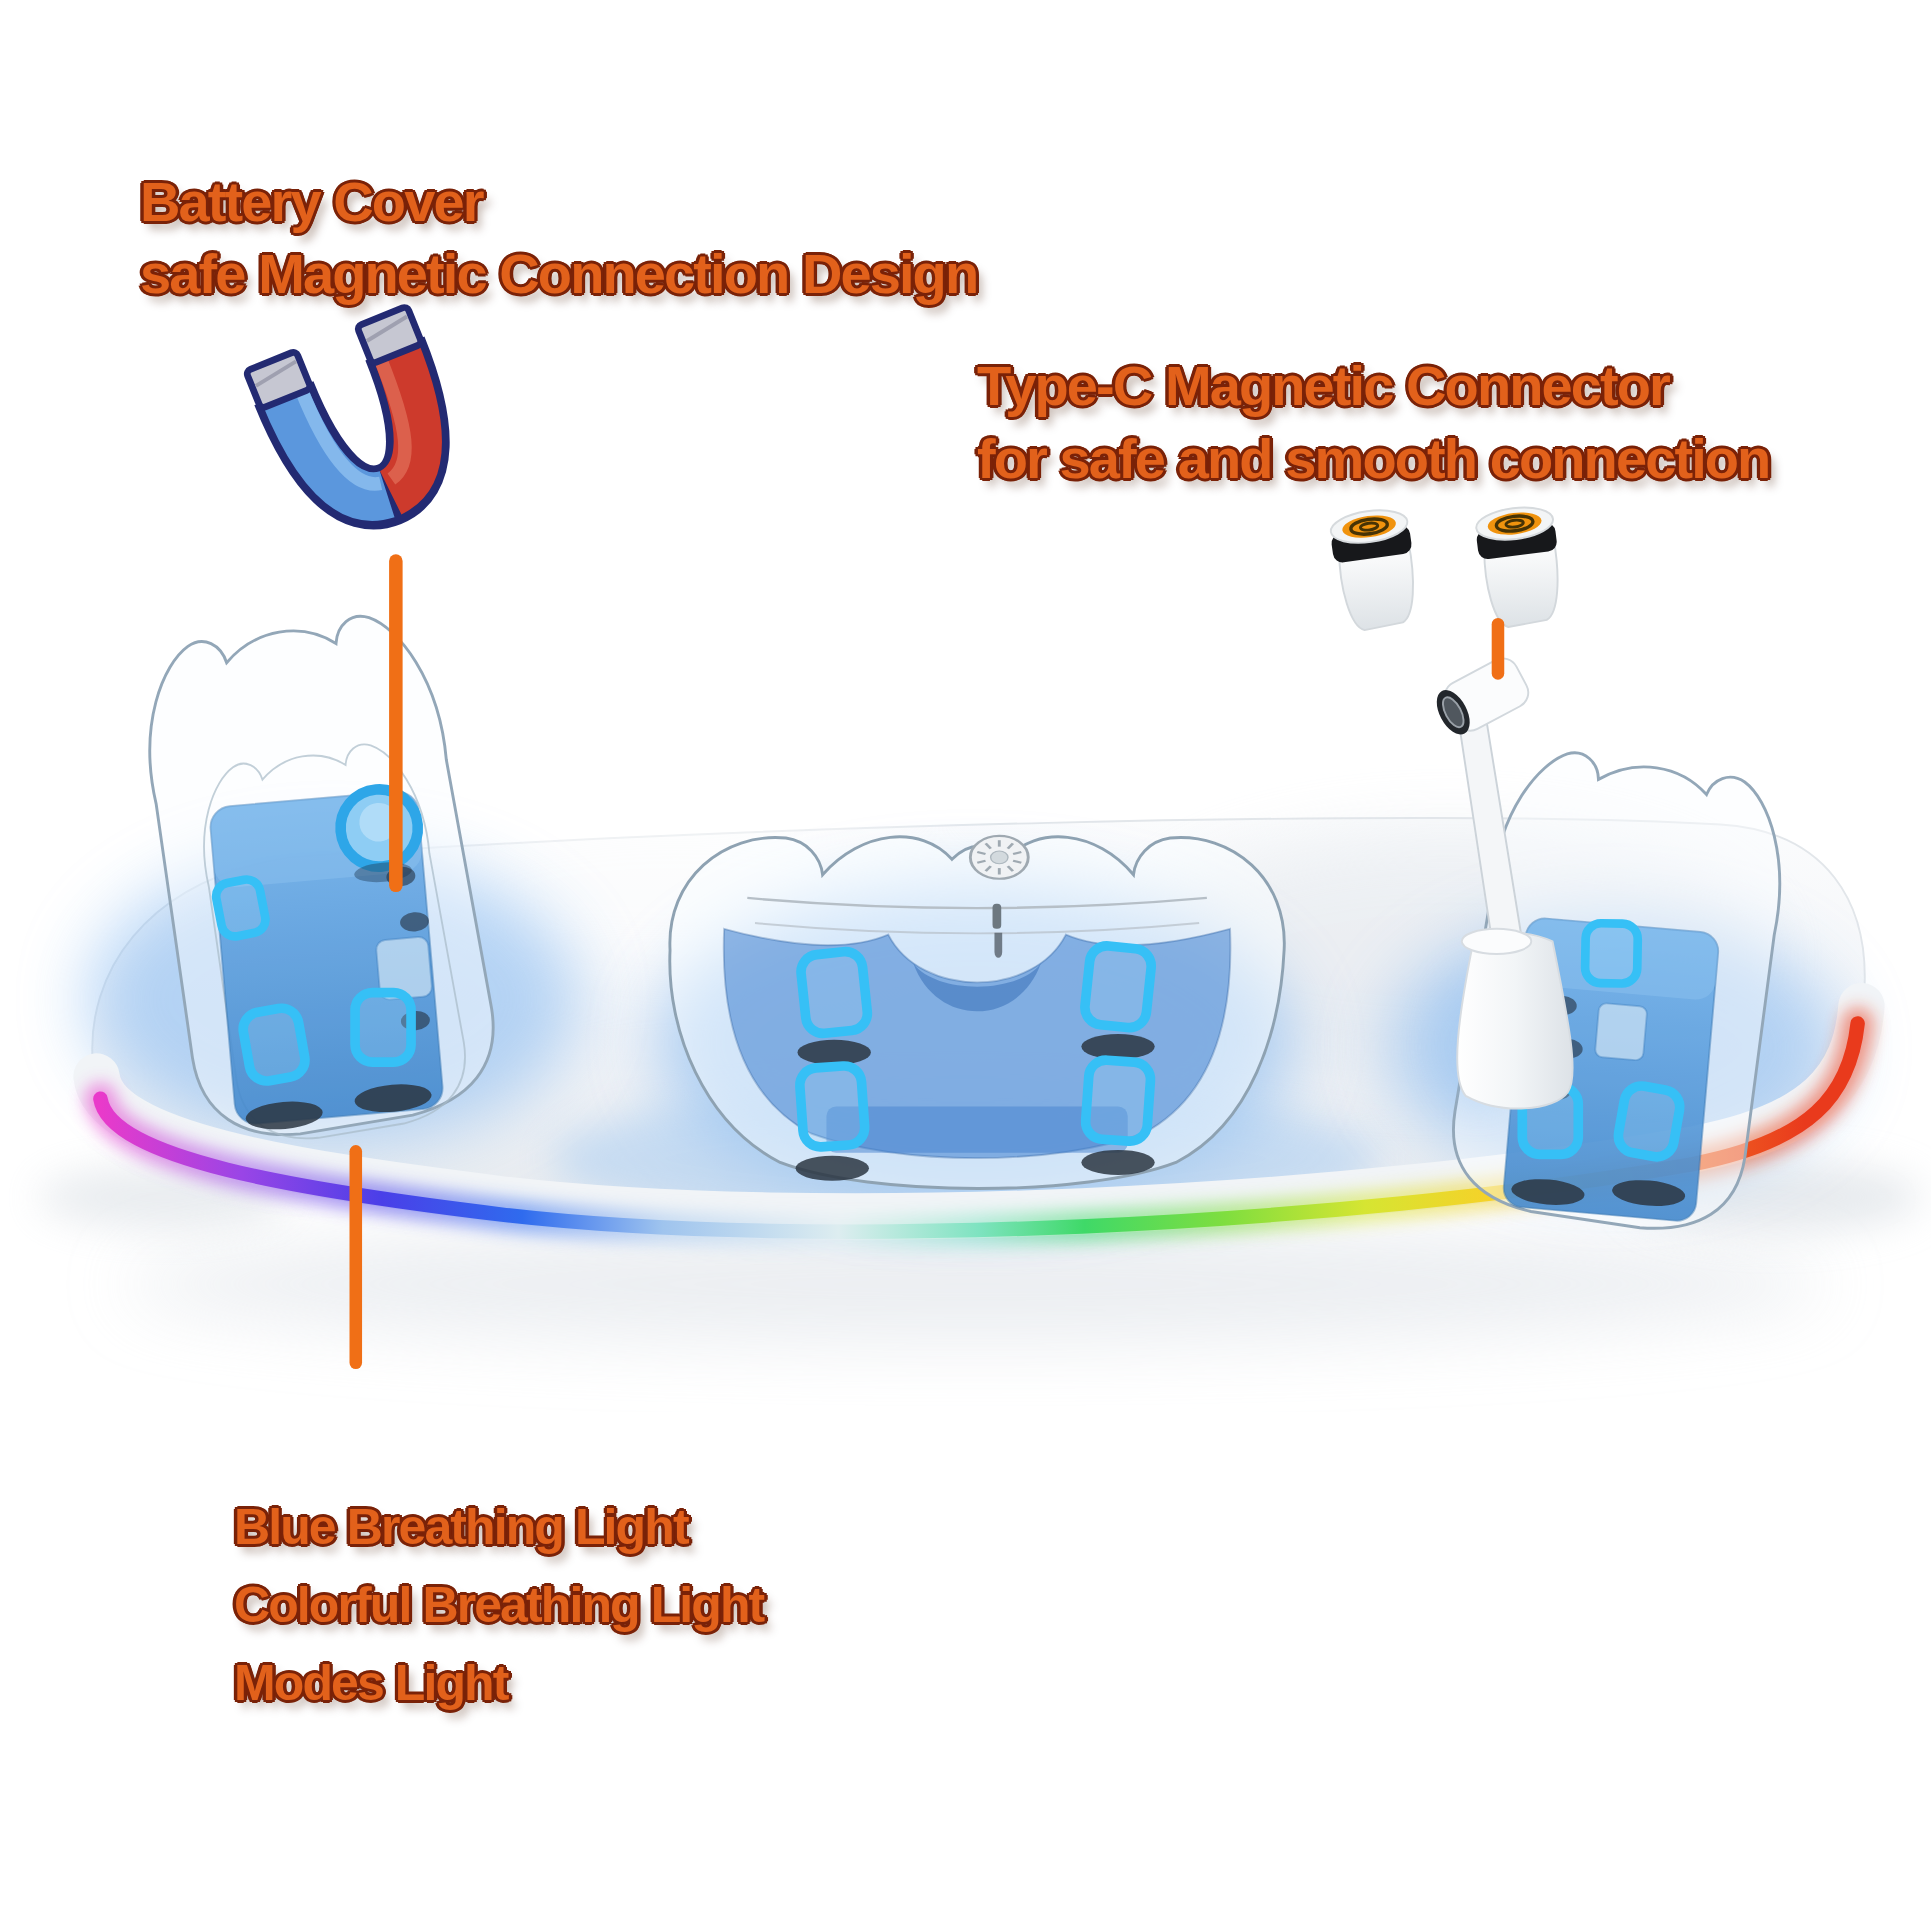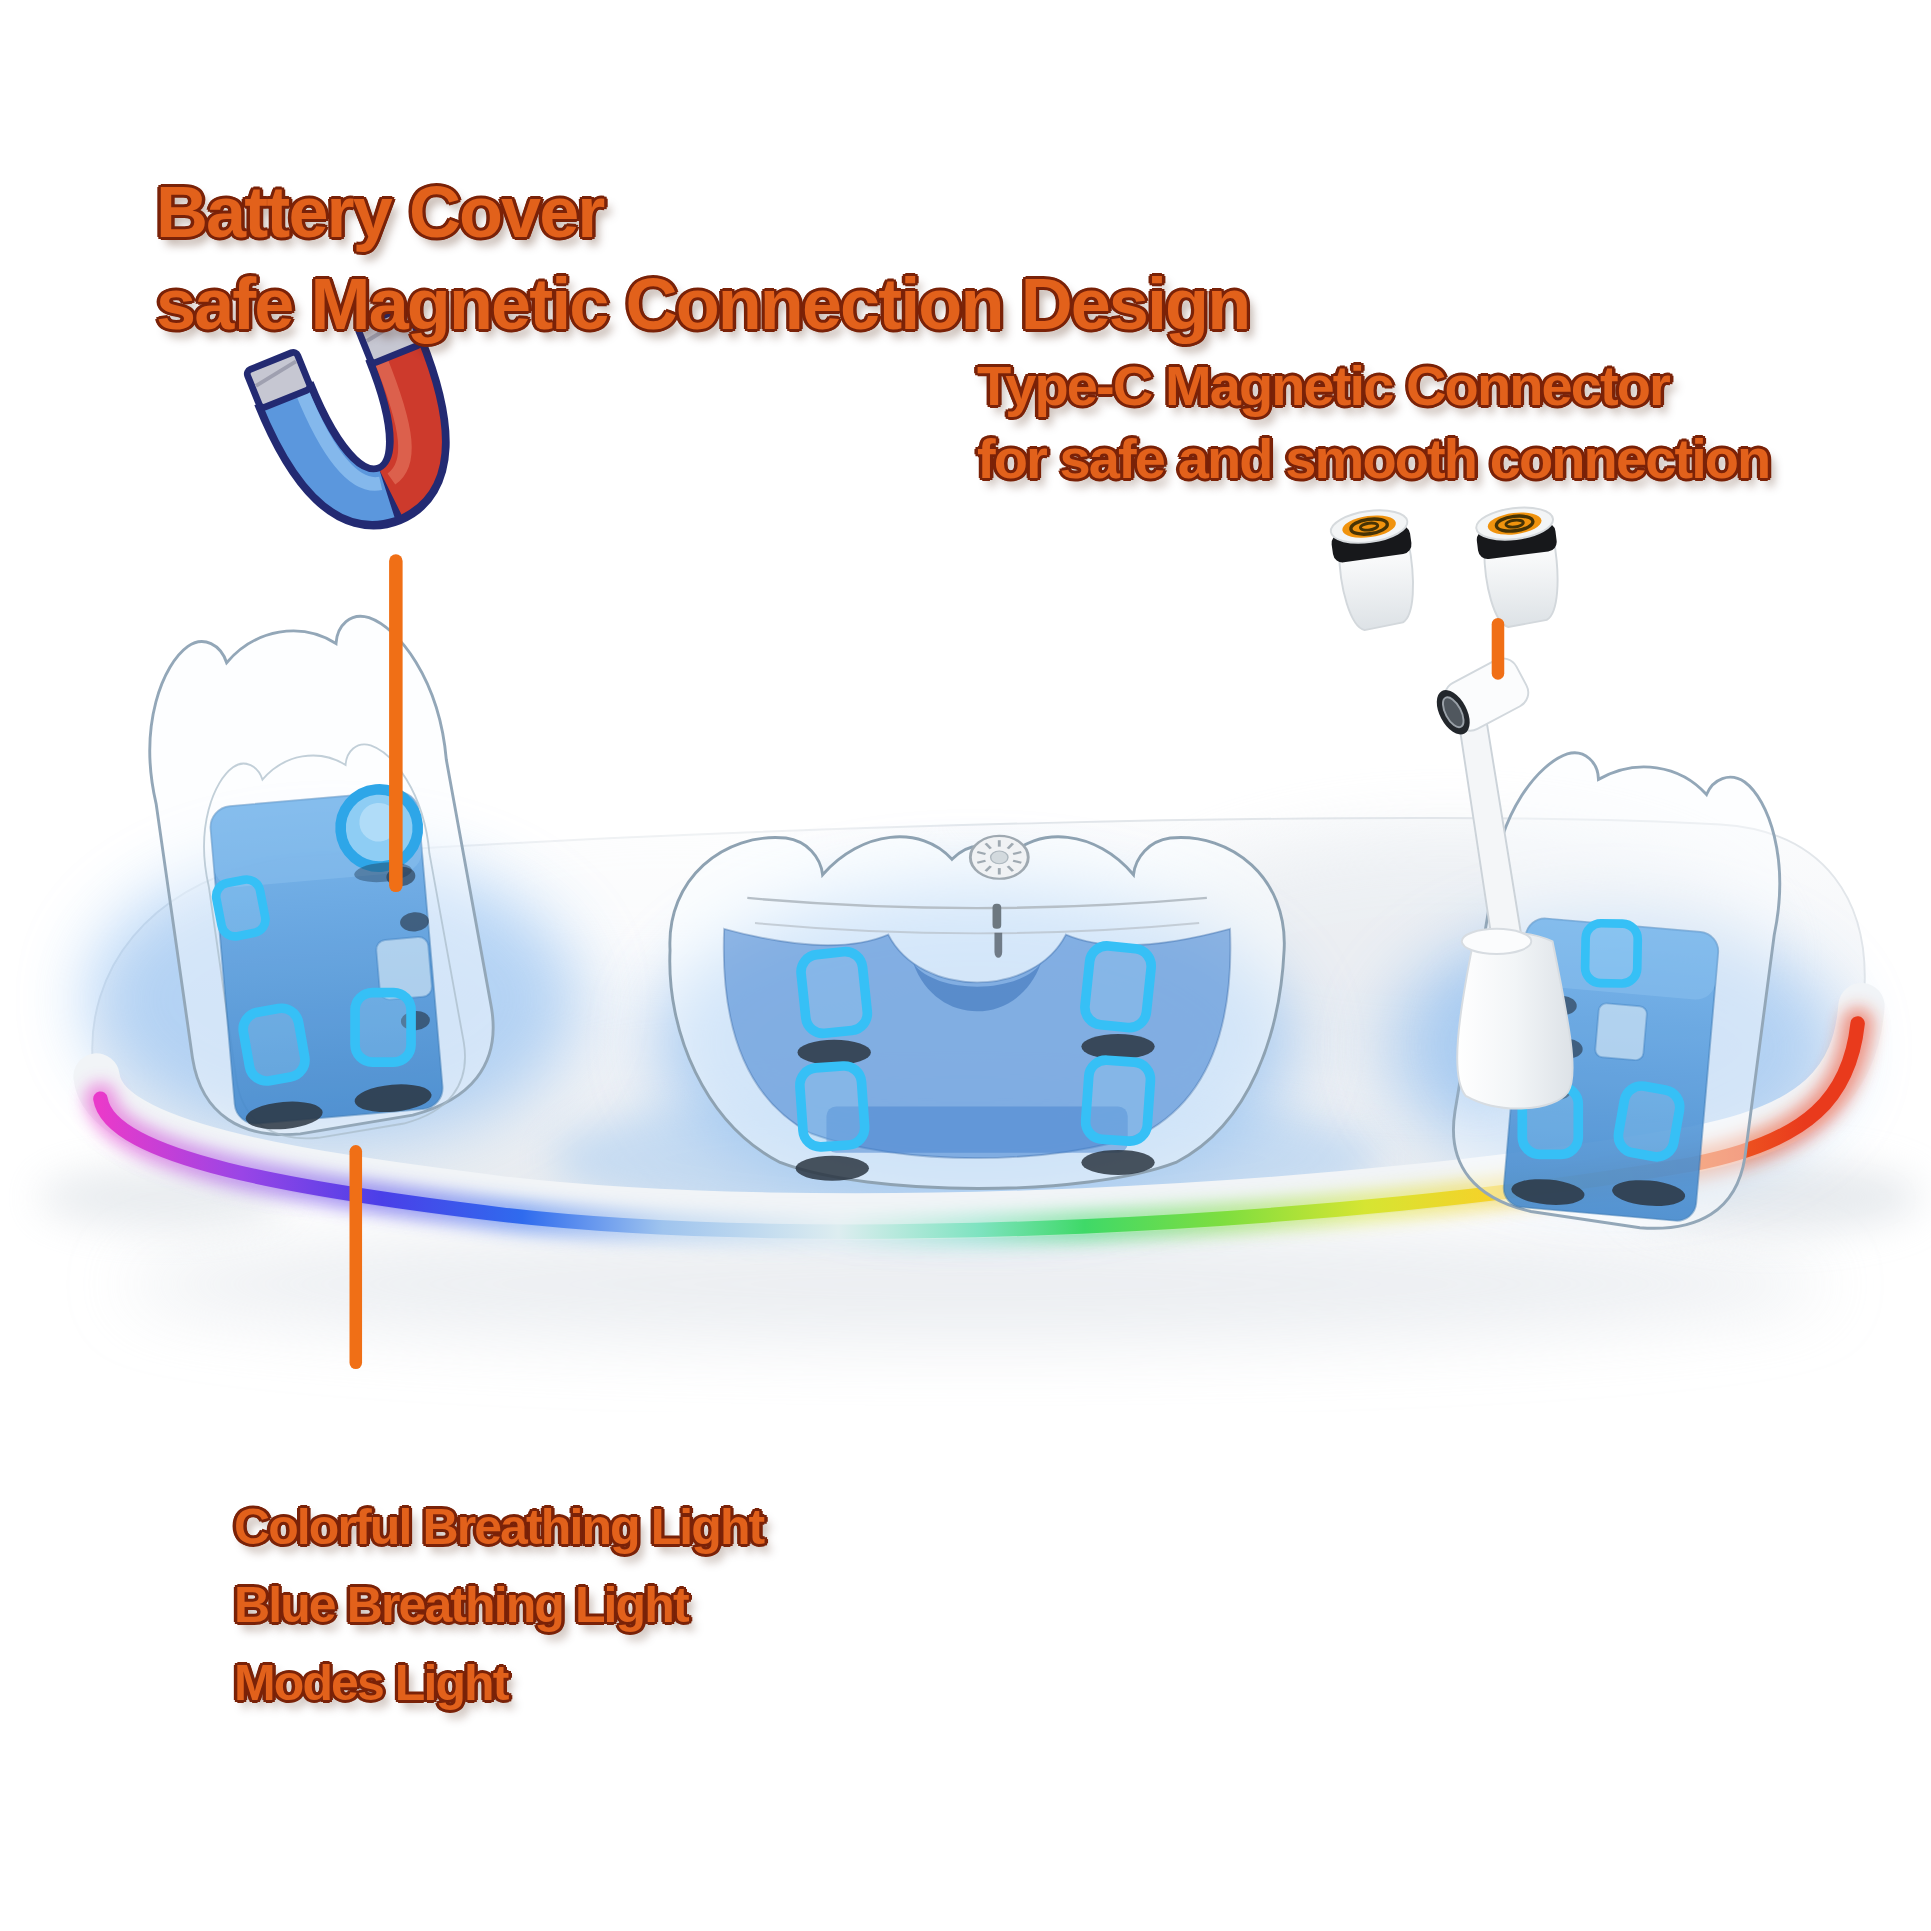--- a/index.html
+++ b/index.html
@@ -7,21 +7,21 @@
          font-family:"Liberation Sans","DejaVu Sans",sans-serif;}
   .art{position:absolute;left:0;top:0;width:1931px;height:1931px;}
   .label{position:absolute;color:#E2611B;font-weight:700;letter-spacing:-1.9px;
          text-shadow:
            -2.4px -2.4px 0 #7A2208, 2.4px -2.4px 0 #7A2208,
            -2.4px  2.4px 0 #7A2208, 2.4px  2.4px 0 #7A2208,
            -3.4px 0 0 #7A2208, 3.4px 0 0 #7A2208,
             0 -3.4px 0 #7A2208, 0 3.4px 0 #7A2208,
             5.8px 7.7px 9.7px rgba(70,25,0,0.35);
          white-space:nowrap;}
-  .lbl-battery{left:140px;top:166px;font-size:72px;line-height:1.28;margin-left:16px;}
+  .lbl-battery{left:140px;top:166px;font-size:56px;line-height:1.28;}
   .lbl-typec{left:977px;top:350px;font-size:56px;line-height:1.30;}
   .lbl-rgb-title{left:234px;top:1390px;font-size:60px;line-height:1;}
   .lbl-modes{left:234px;top:1502px;font-size:50px;line-height:1;}
   .lbl-modes .mode{margin-bottom:28px;}
 </style>
 </head>
 <body>
 
 <div class="stage">
 
@@ -241,19 +241,19 @@
     <div>safe Magnetic Connection Design</div>
   </div>
 
   <div class="label lbl-typec">
     <div>Type-C Magnetic Connector</div>
     <div>for safe and smooth connection</div>
   </div>
 
 
   <div class="label lbl-modes">
+    <div class="mode">Blue Breathing Light</div>
     <div class="mode">Colorful Breathing Light</div>
-    <div class="mode">Blue Breathing Light</div>
     <div class="mode">Modes Light</div>
   </div>
 
 </div>
 
 
 </body></html>

